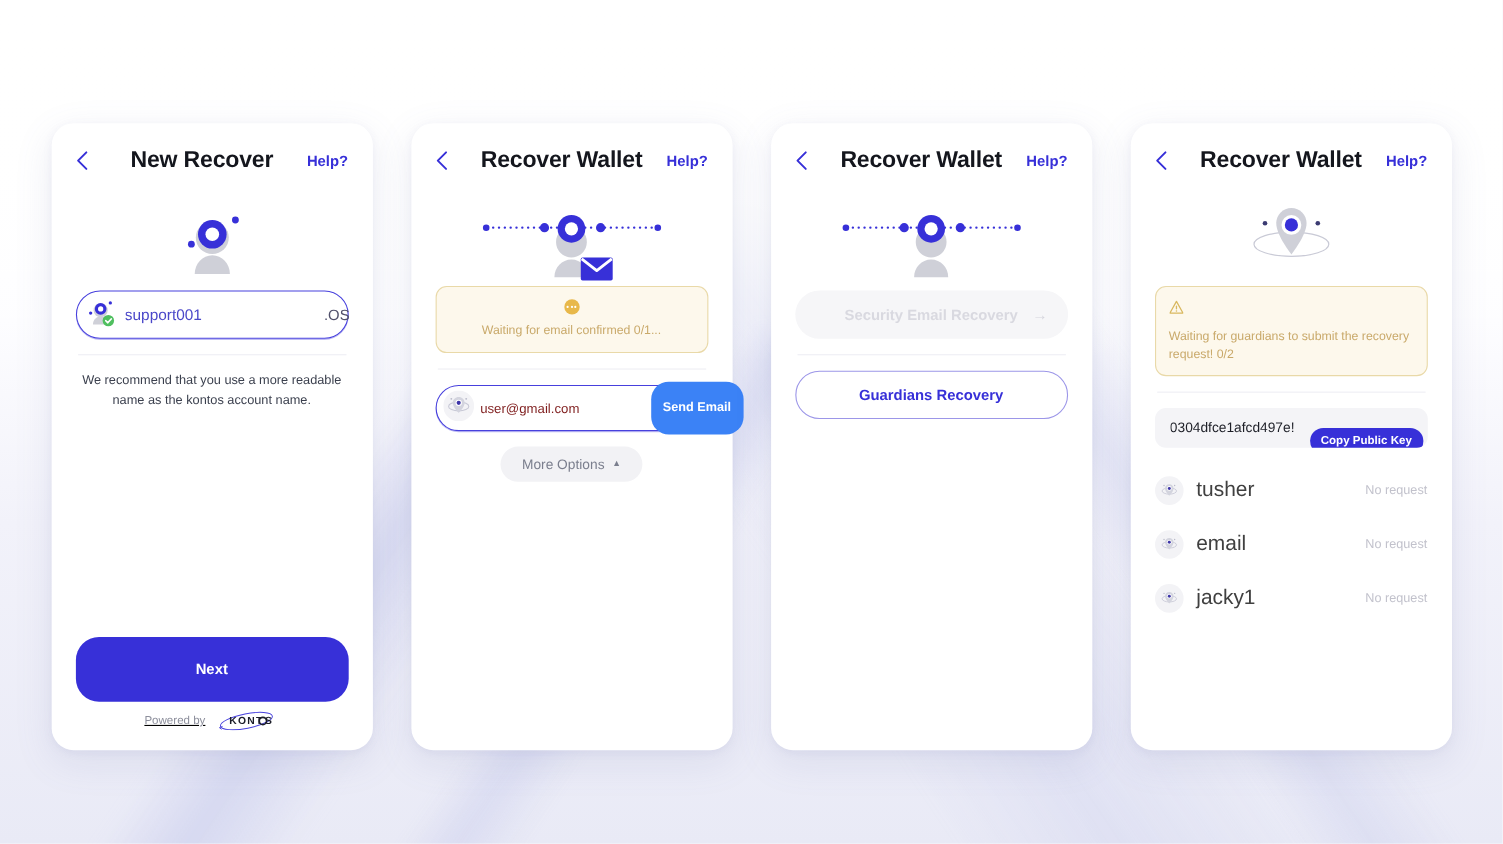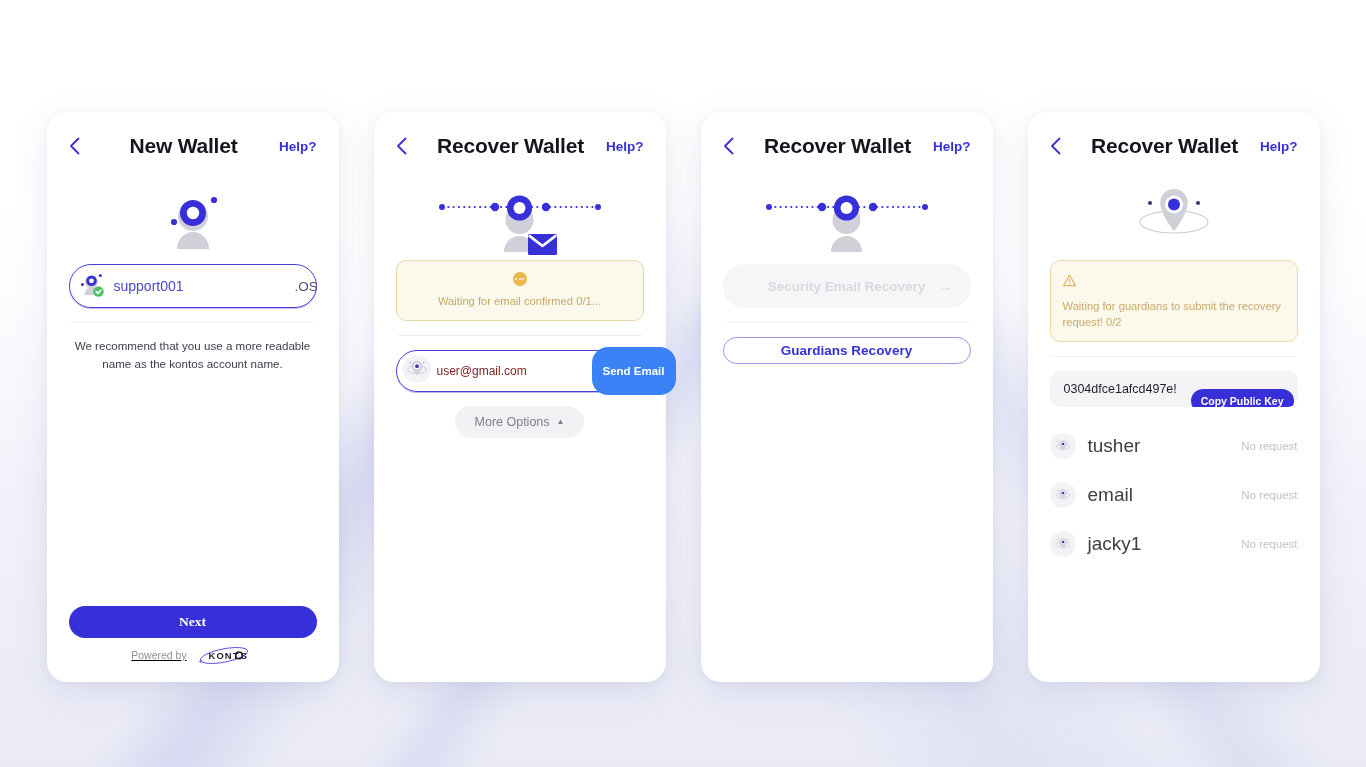--- a/index.html
+++ b/index.html
@@ -154,21 +154,21 @@
     background: #f6f6f8; border: none; border-radius: 26px;
     height: 44px; width: 100%; cursor: pointer;
     display: flex; align-items: center; justify-content: center; position: relative;
     color: #d9d9e0; font-size: 13.5px; font-weight: 600;
     font-family: "Liberation Sans", sans-serif;
   }
   .ghost-btn .arrow { position: absolute; right: 18px; color: #d5d5dd; font-size: 14px;}
 
   .outline-btn {
     background: #fff; border: 1.4px solid #9c96e8; border-radius: 26px;
-    height: 27px; width: 100%; cursor: pointer;
+    height: 44px; width: 100%; cursor: pointer;
     color: #3730d8; font-size: 13.5px; font-weight: 700;
     font-family: "Liberation Sans", sans-serif;
   }
 
   
   .pk-row {
     background: #f4f4f7; border-radius: 10px; height: 36px;
     display: flex; align-items: center; justify-content: space-between;
     padding: 0 4px 0 14px; overflow: hidden;
   }
@@ -191,23 +191,23 @@
   .g-avatar {
     width: 26px; height: 26px; border-radius: 50%; background: #f3f3f6;
     display: flex; align-items: center; justify-content: center; flex: none;
   }
   .g-name { flex: 1; font-size: 19px; color: #404040; }
   .g-status { font-size: 11.5px; color: #c2c2cc; }
 
   
   .p-foot { margin-top: auto; padding-bottom: 18px; }
   .primary-btn {
-    width: 100%; height: 32px; background: #3730d8; border: none; cursor: pointer;
+    width: 100%; height: 59px; background: #3730d8; border: none; cursor: pointer;
     border-radius: 21px; color: #fff; font-size: 13.5px; font-weight: 700;
-    font-family: Liberation Serif, serif;
+    font-family: Liberation Sans, sans-serif;
   }
   .powered {
     margin-top: 8px; display: flex; align-items: center; justify-content: center; gap: 7px; text-decoration: underline;
   }
   .powered-text { font-size: 10.5px; color: #8d8f9c; }
   .kontos-logo { display:flex; align-items:center; }
 
   .spacer { flex: 1; }
 </style>
 </head>
@@ -225,21 +225,21 @@
 
   <section class="panel">
     <div class="p-head">
       <button class="back-btn">
         <span>
           <svg width="11" height="18" viewBox="0 0 11 18">
               <path d="M9.5 1.5 2 9l7.5 7.5" fill="none" stroke="#3730d8" stroke-width="1.8" stroke-linecap="round" stroke-linejoin="round"></path>
             </svg>
         </span>
       </button>
-      <h1 class="p-title">New Wallet</h1>
+      <h1 class="p-title">New Recover</h1>
       <span class="help-link">Help?</span>
     </div>
 
     <div class="illus">
       <svg width="72" height="72" viewBox="0 0 72 72">
         <path d="M20 66c0-9.4 7.2-17 16-17s16 7.6 16 17z" fill="#cfd0d8"></path>
         <circle cx="36" cy="33" r="15" fill="#cfd0d8"></circle>
         <circle cx="36" cy="30" r="13" fill="#3730d8"></circle>
         <circle cx="36" cy="30" r="6.2" fill="#ffffff"></circle>
         <circle cx="57" cy="17" r="3.1" fill="#3730d8"></circle>

